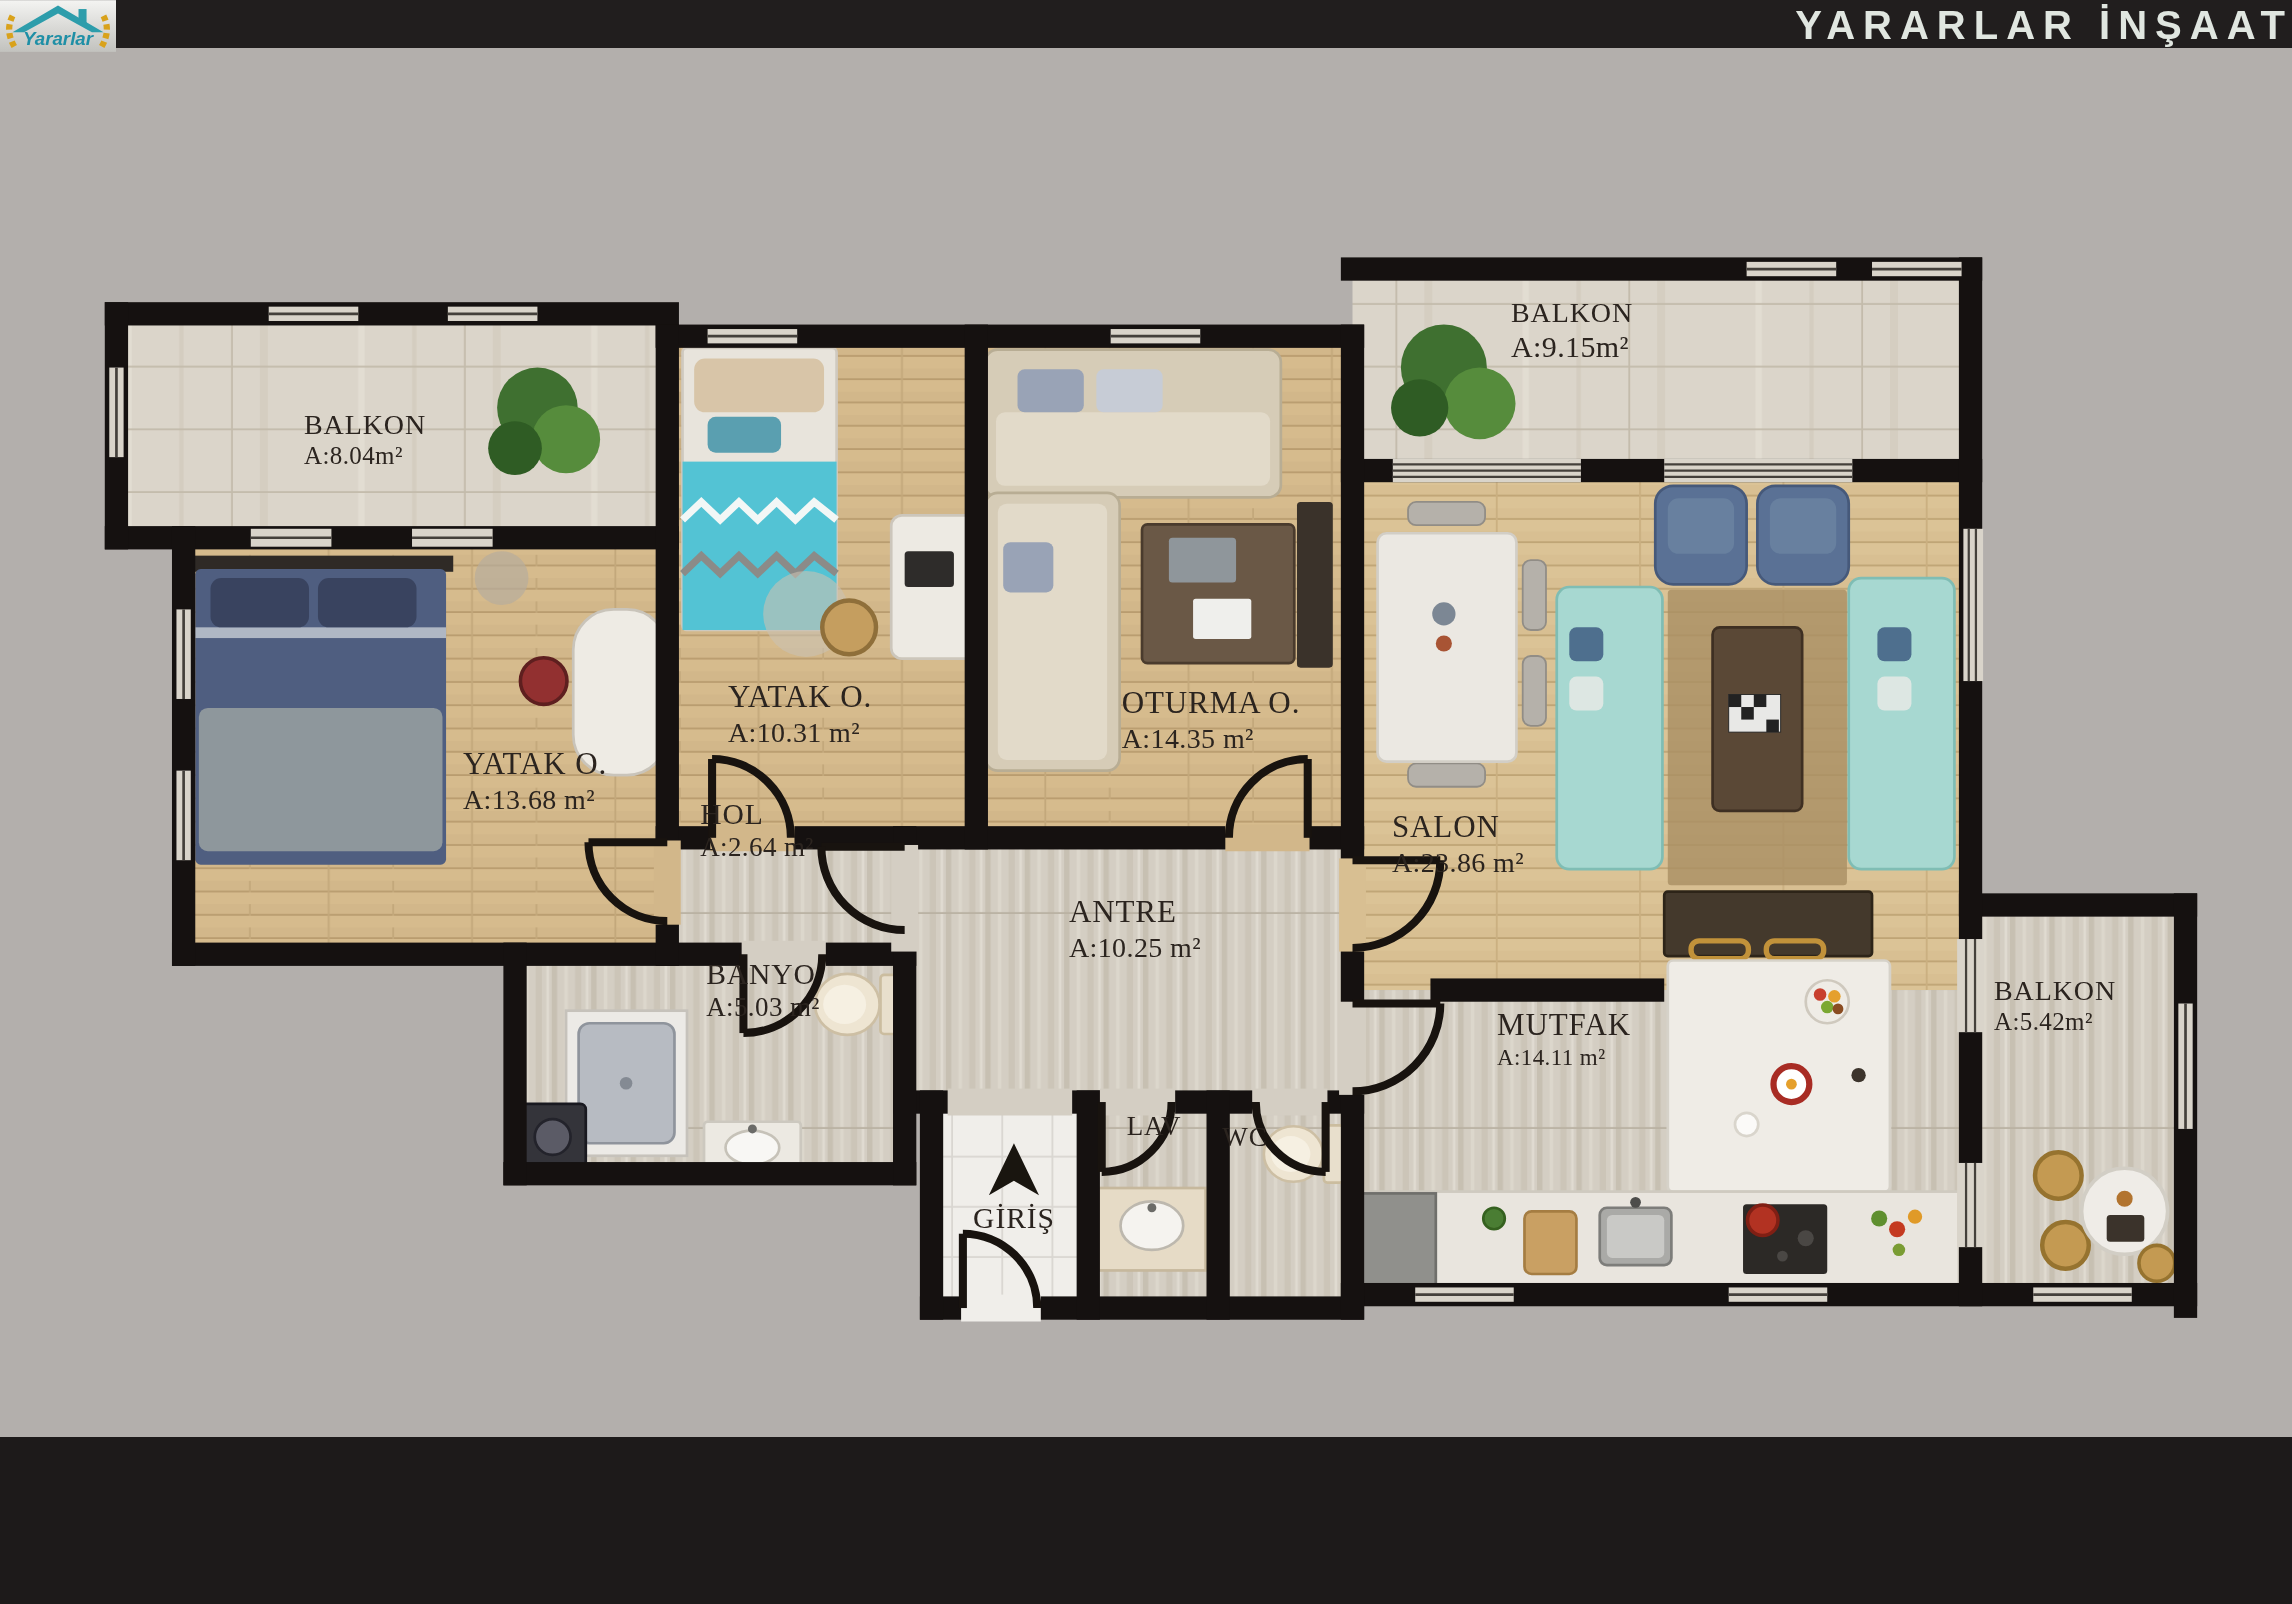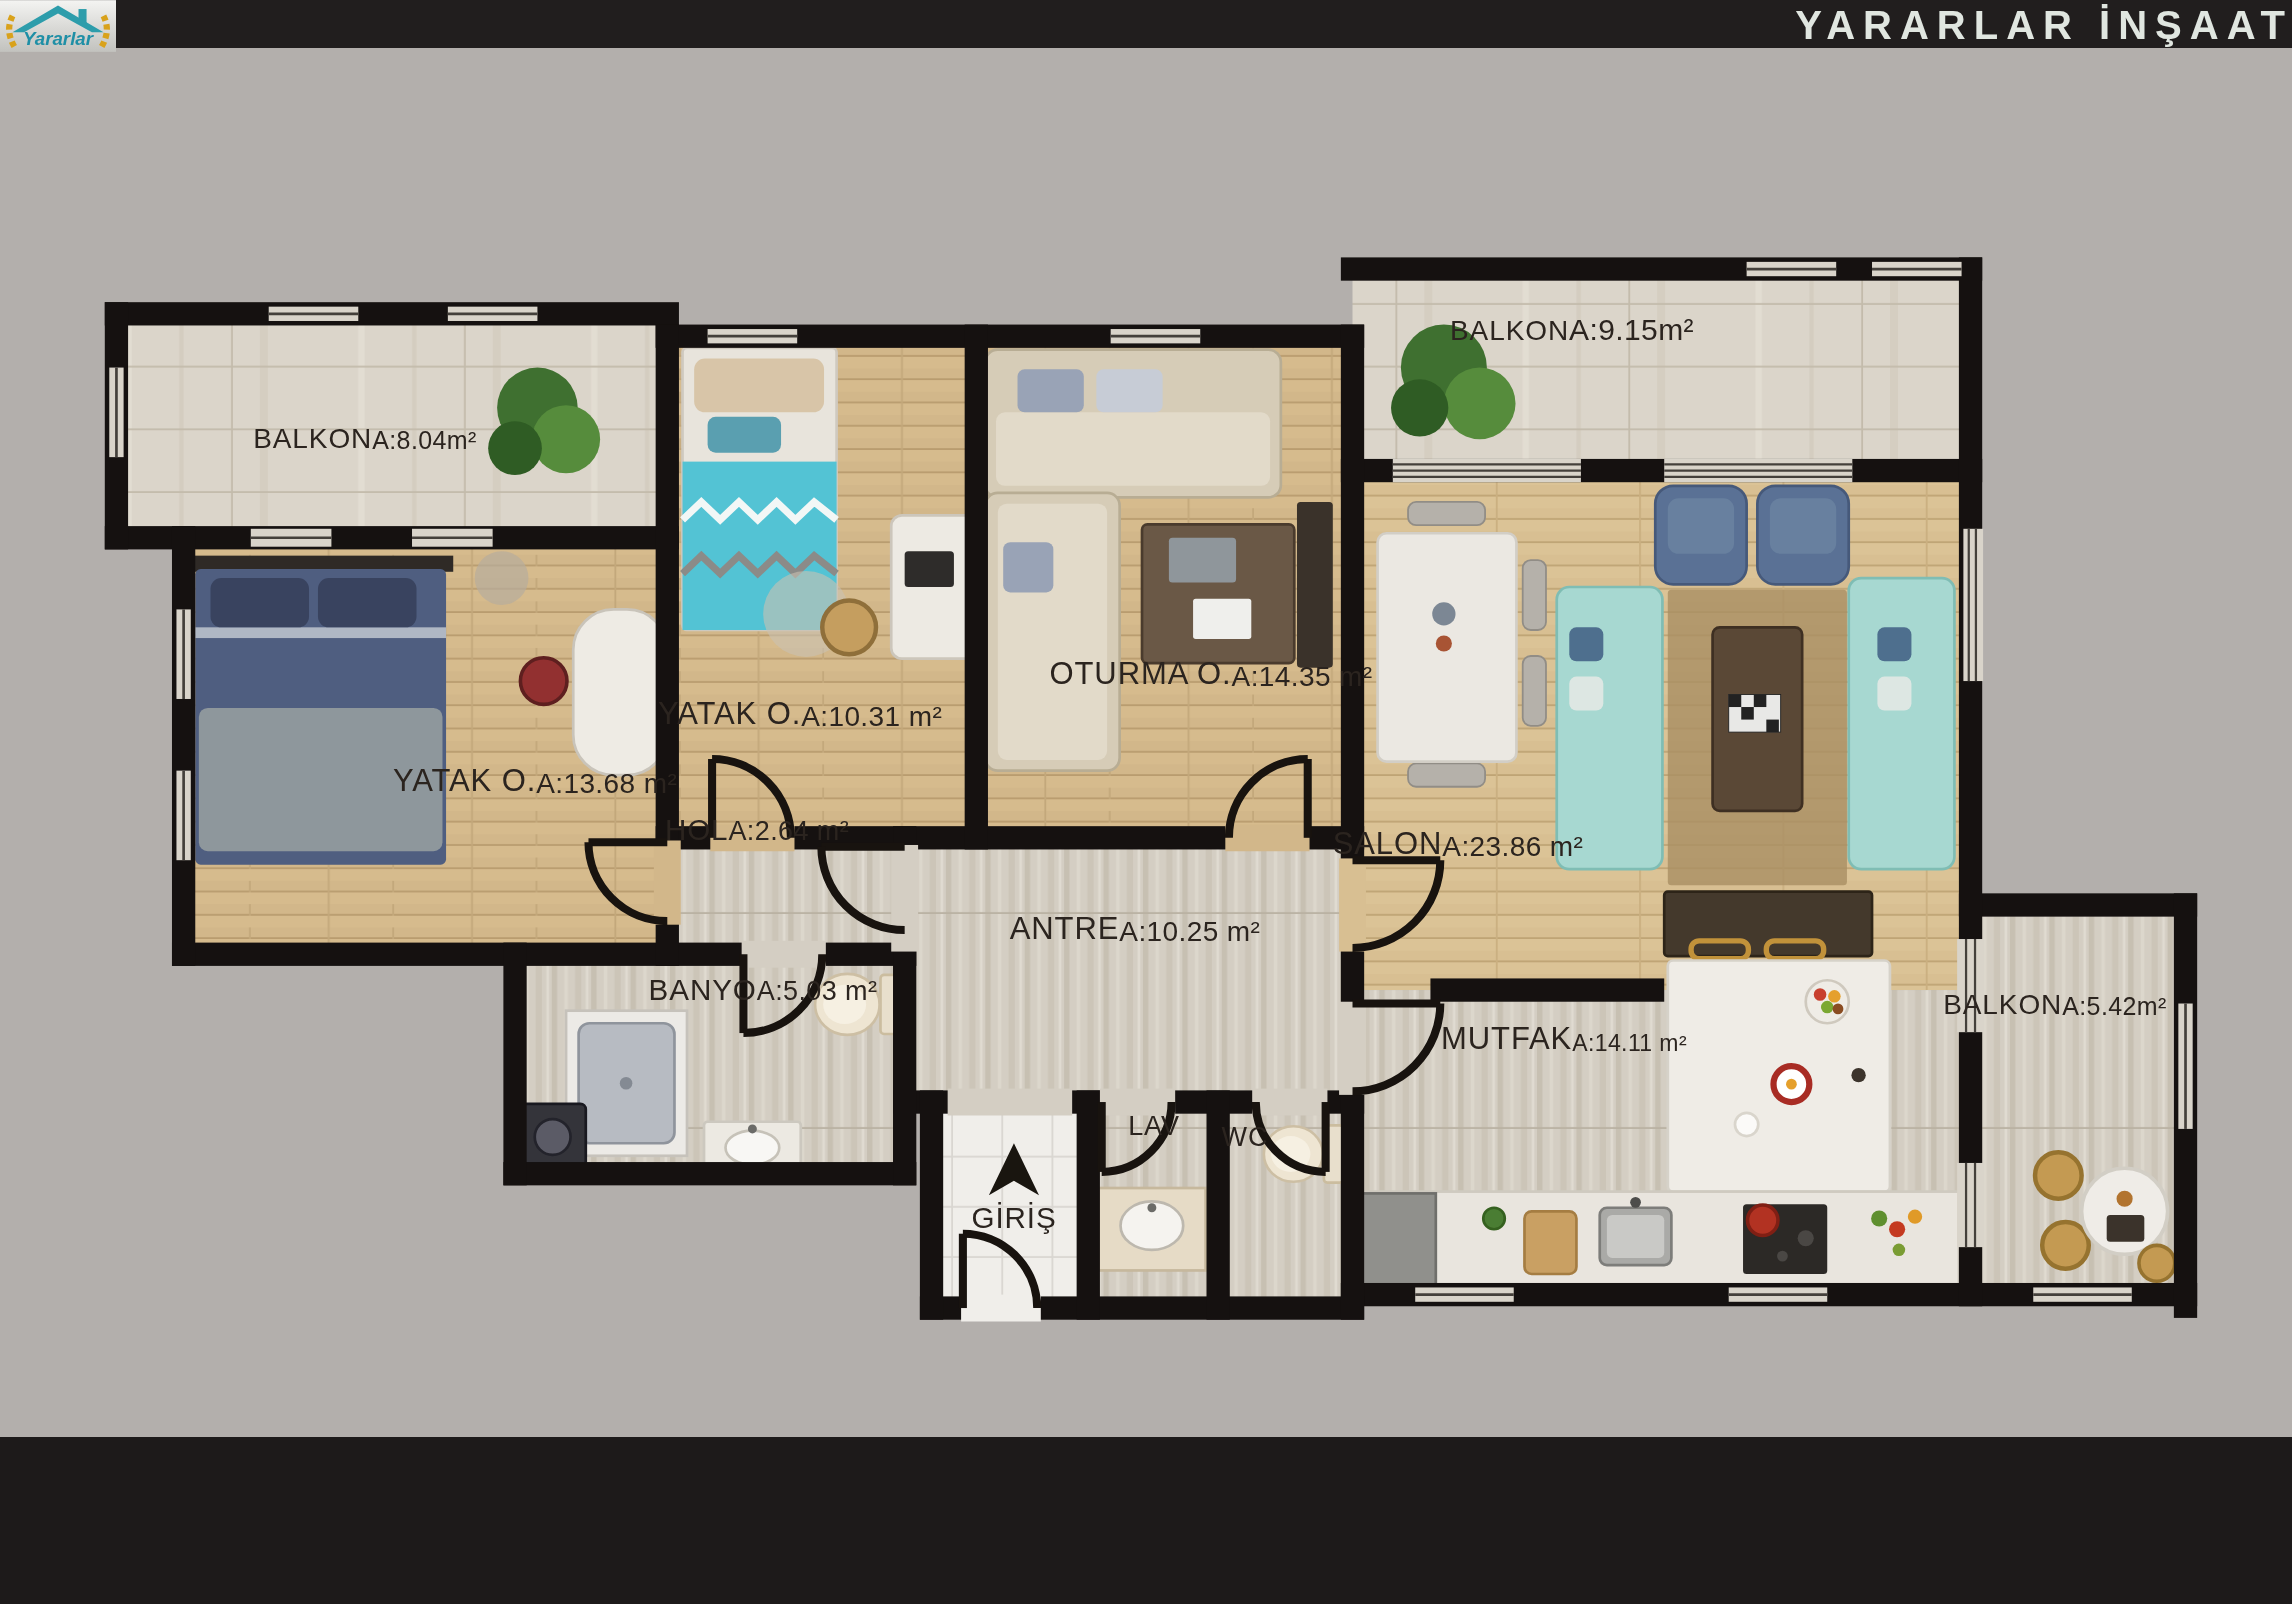--- a/index.html
+++ b/index.html
@@ -4,21 +4,21 @@
 <style>
   html,body{margin:0;padding:0;background:#8c8986;}
   .page{position:relative;width:2293px;height:1605px;background:#b3afac;overflow:hidden;font-family:"Liberation Sans",sans-serif;}
   
   .hdr{position:absolute;top:0;left:0;width:2293px;height:48px;background:#211e1e;}
   .hdr-title{position:absolute;left:0;right:0;top:2.7px;text-align:right;font-size:40px;font-weight:800;letter-spacing:8px;color:#e0e6e0;font-family:"Liberation Sans",sans-serif;}
   .logo-box{position:absolute;left:0;top:0;width:116px;height:52px;}
   
   .plan-area{position:absolute;top:54px;left:0;width:2293px;height:1384px;}
   .plan-area svg{position:absolute;left:0;top:0;}
-  .room-label{position:absolute;transform:translate(-50%,-50%);display:flex;flex-direction:row;align-items:flex-end;font-family:Liberation Sans, sans-serif;color:#2b241f;letter-spacing:0.9px;line-height:1.18;white-space:nowrap;z-index:5;}
+  .room-label{position:absolute;transform:translate(-50%,-50%);display:flex;flex-direction:column;align-items:flex-start;font-family:Liberation Serif, serif;color:#2b241f;letter-spacing:0.9px;line-height:1.18;white-space:nowrap;z-index:5;}
   .room-label .ra{letter-spacing:0.4px;}
   
   .ftr{position:absolute;top:1437px;left:0;width:2293px;height:167px;background:#1d1a1a;}
 </style>
 </head>
 <body>
 
 <div class="page">
 
   <div class="hdr">
@@ -385,21 +385,21 @@
         <span class="ra" style="font-size:25px">A:8.04m²</span>
       </div>
     <div class="room-label" style="left:535px;top:727px;font-size:31px">
         <span class="rn">YATAK O.</span>
         <span class="ra" style="font-size:28px">A:13.68 m²</span>
       </div>
     <div class="room-label" style="left:800px;top:660px;font-size:31px">
         <span class="rn">YATAK O.</span>
         <span class="ra" style="font-size:28px">A:10.31 m²</span>
       </div>
-    <div class="room-label" style="left:1211px;top:620px;font-size:31px">
+    <div class="room-label" style="left:1211px;top:666px;font-size:31px">
         <span class="rn">OTURMA O.</span>
         <span class="ra" style="font-size:28px">A:14.35 m²</span>
       </div>
     <div class="room-label" style="left:1572px;top:276px;font-size:28px">
         <span class="rn">BALKON</span>
         <span class="ra" style="font-size:30px">A:9.15m²</span>
       </div>
     <div class="room-label" style="left:1458px;top:790px;font-size:31px">
         <span class="rn">SALON</span>
         <span class="ra" style="font-size:28px">A:23.86 m²</span>

